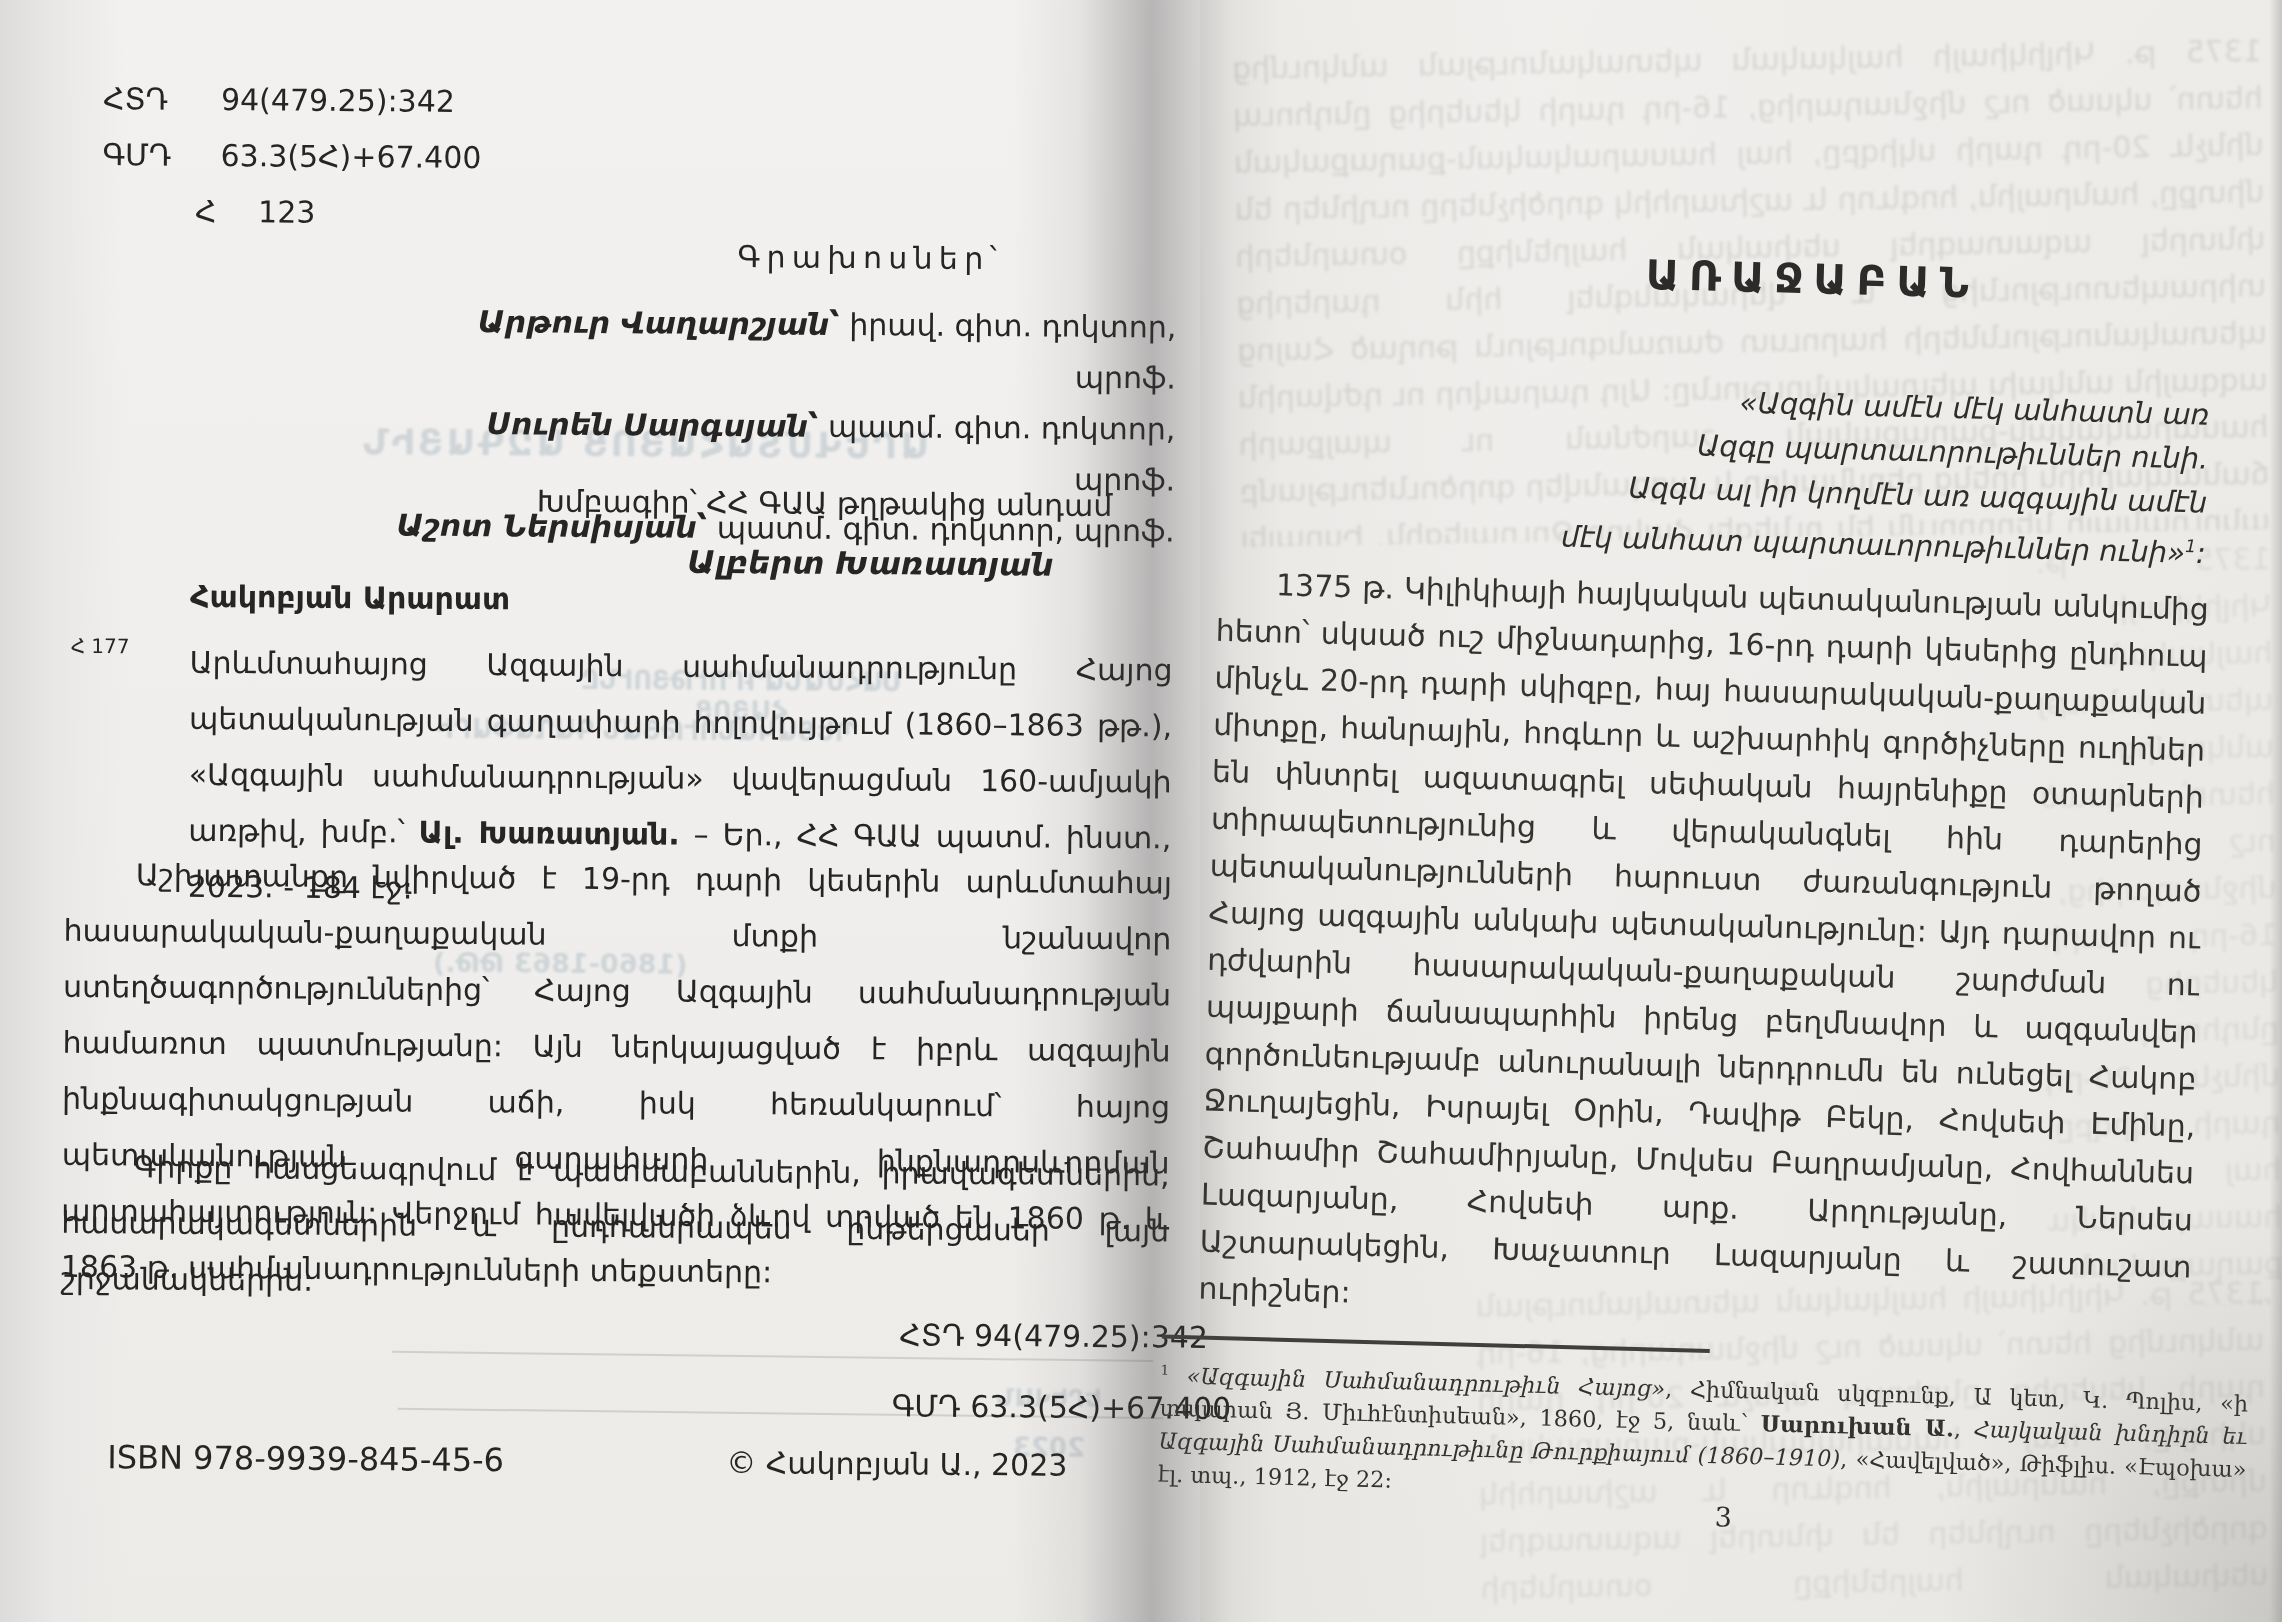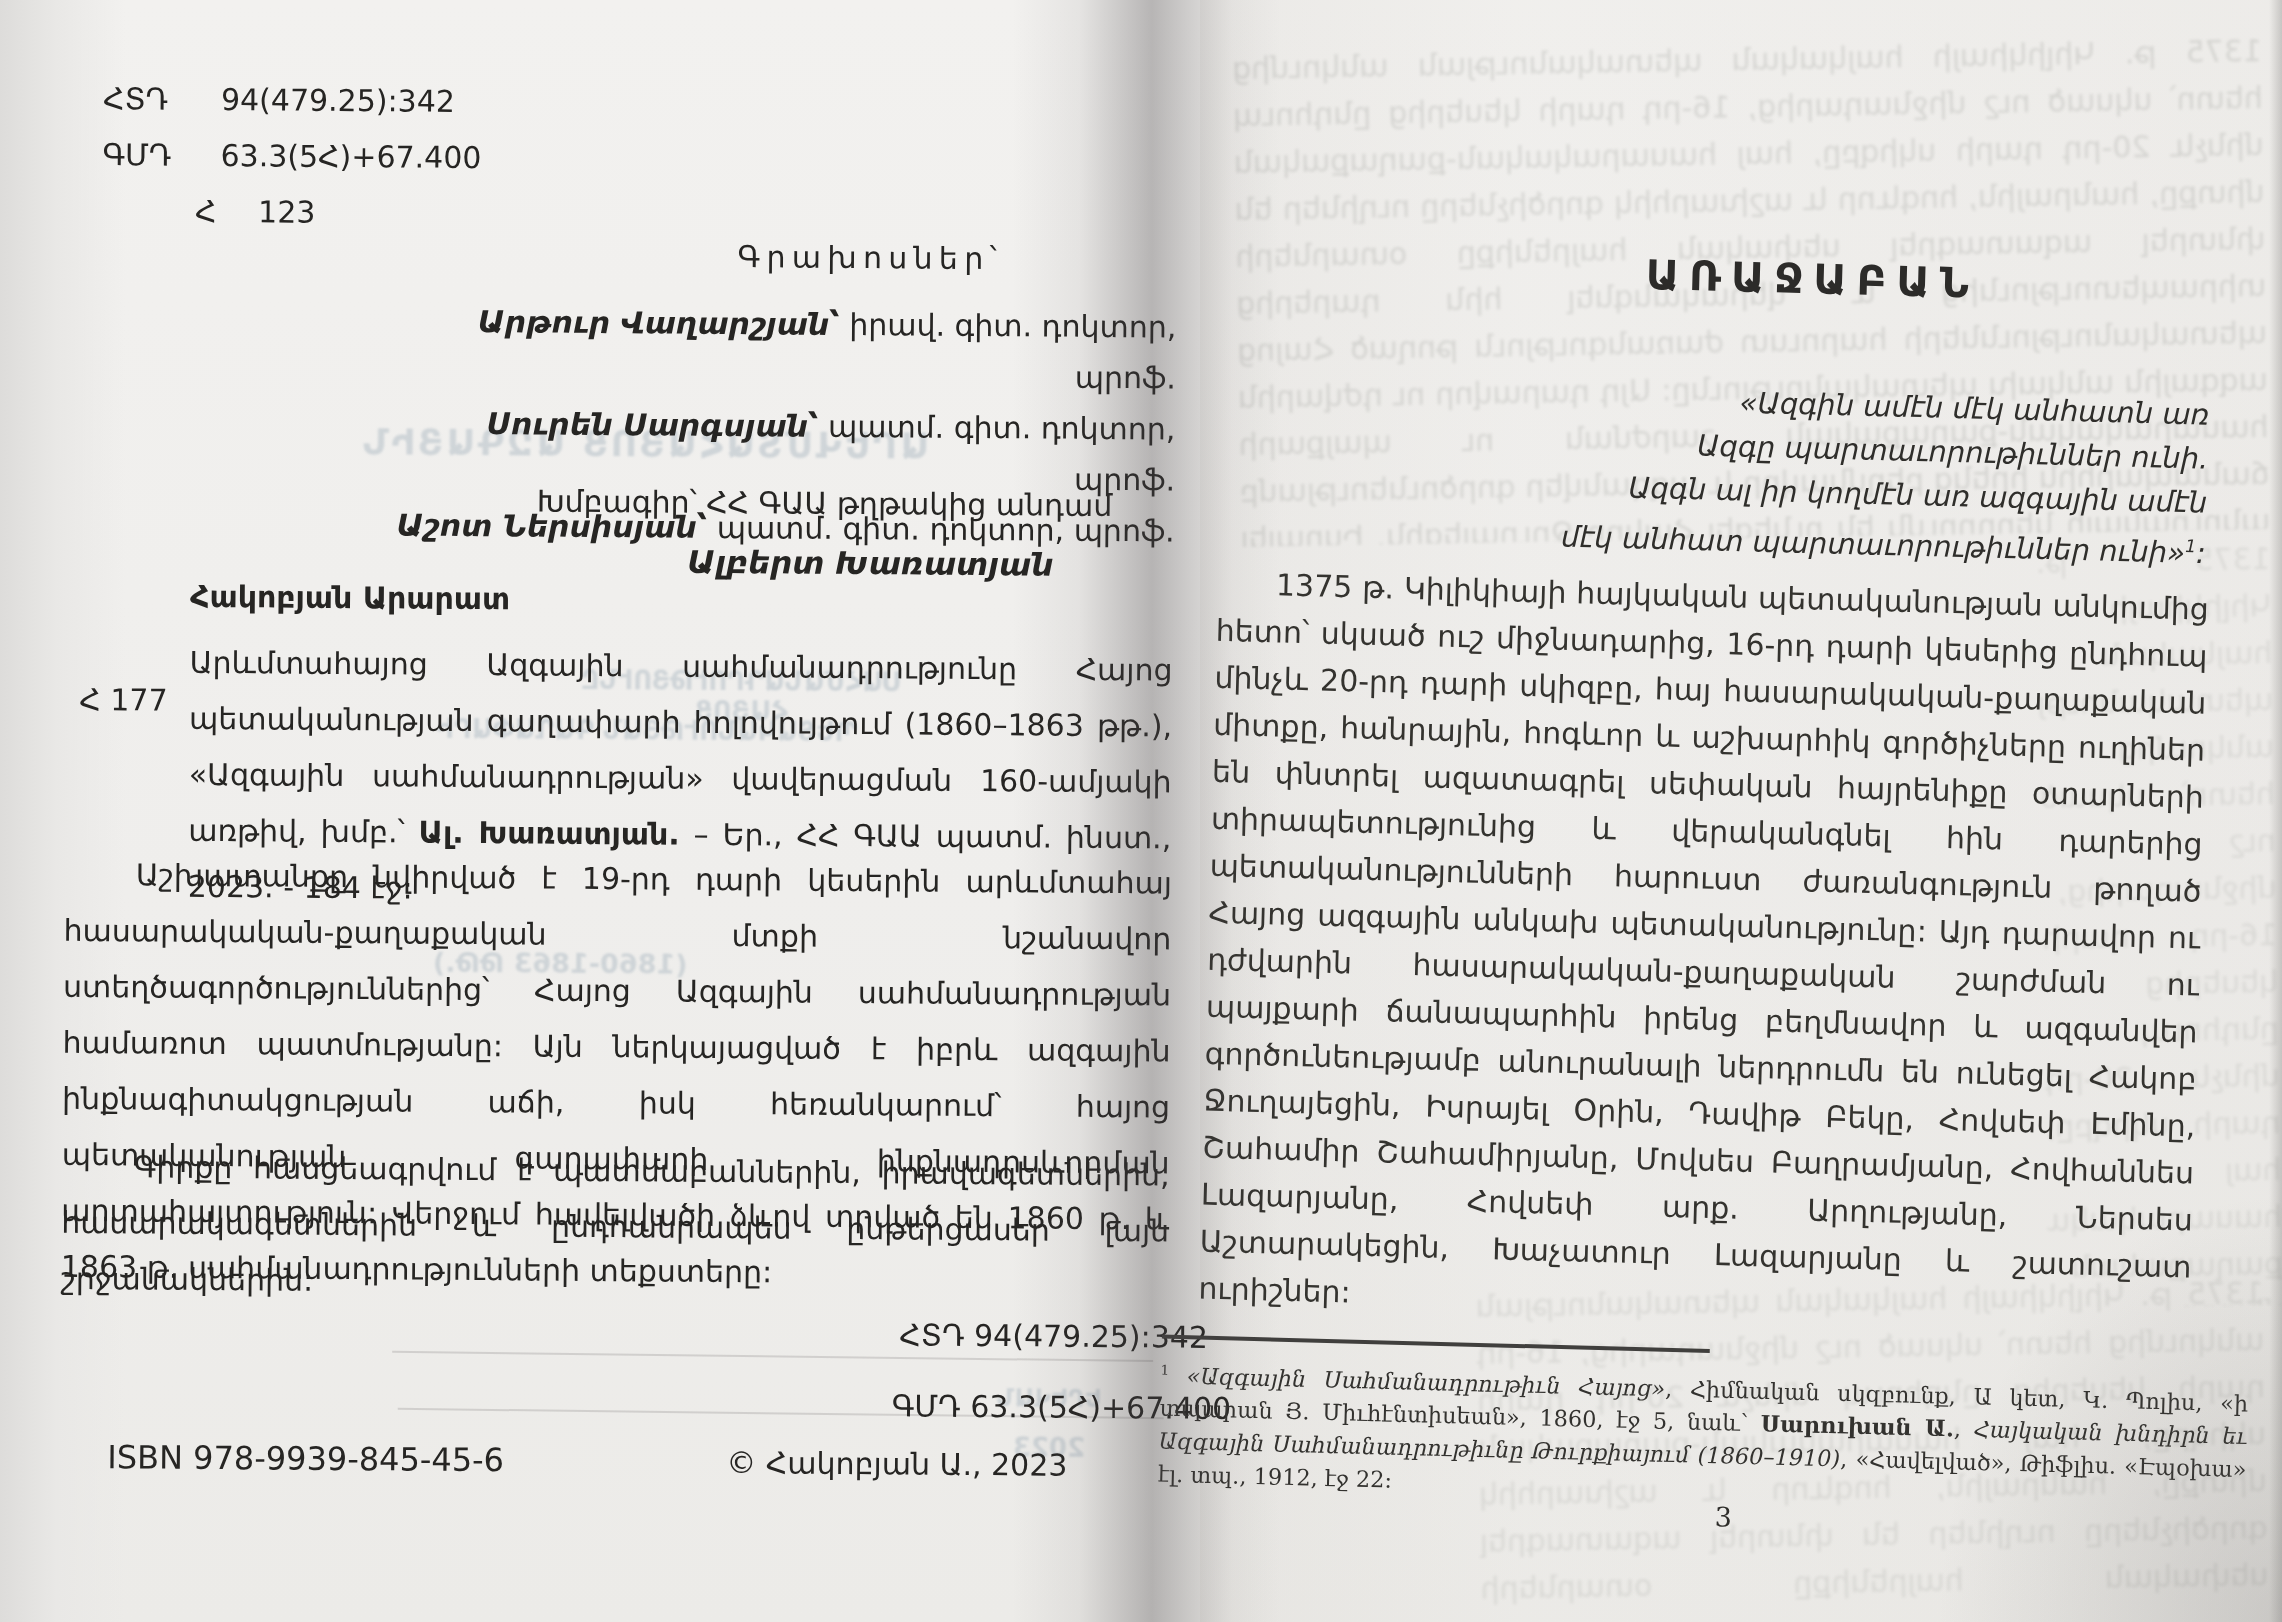--- a/index.html
+++ b/index.html
@@ -27,21 +27,21 @@
   #left-content{position:absolute;left:0;top:0;width:1200px;height:1623px;transform:rotate(0.45deg);transform-origin:50% 30%;}
   .udc-row{display:flex;font-size:30px;line-height:56px;}
   .udc-label{width:118px;}
   .udc-row.shifted .udc-label{padding-left:93px;width:63px;}
   #reviewers-heading{left:555px;top:238px;width:627px;text-align:center;font-size:30px;letter-spacing:6.3px;}
   #reviewers-list{left:385px;top:297px;width:790px;text-align:right;font-size:30px;line-height:51px;}
   .reviewer-name{font-weight:bold;font-style:italic;}
   #editor-line1{left:537px;top:484px;font-size:30px;}
   #editor-line2{left:688px;top:543px;font-size:31px;font-weight:bold;font-style:italic;}
   #catalog-author{left:191px;top:582px;font-size:30px;font-weight:bold;}
-  #catalog-shelf{left:81px;top:638px;font-size:30px;margin-top:48px;}
+  #catalog-shelf{left:72px;top:638px;font-size:20px;}
   #catalog-card{left:191px;top:638px;width:983px;font-size:30px;line-height:56px;text-align:justify;}
   .b{font-weight:bold;}
   #annotation-p1{left:67px;top:851px;width:1108px;font-size:30px;line-height:56px;text-align:justify;text-indent:72px;}
   #annotation-p2{left:67px;top:1143px;width:1108px;font-size:30px;line-height:56px;text-align:justify;text-indent:72px;}
   #udc-bottom-1{left:906px;top:1315px;font-size:30px;}
   #udc-bottom-2{left:899px;top:1386px;font-size:30px;}
   #isbn{left:115px;top:1442px;font-size:32px;}
   #copyright{left:734px;top:1444px;font-size:30px;}
   .thin-rule{height:1.8px;background:#b9b8b6;opacity:0.55;transform:rotate(0.25deg);}
   #rule-1{left:399px;top:1354px;width:761px;}

